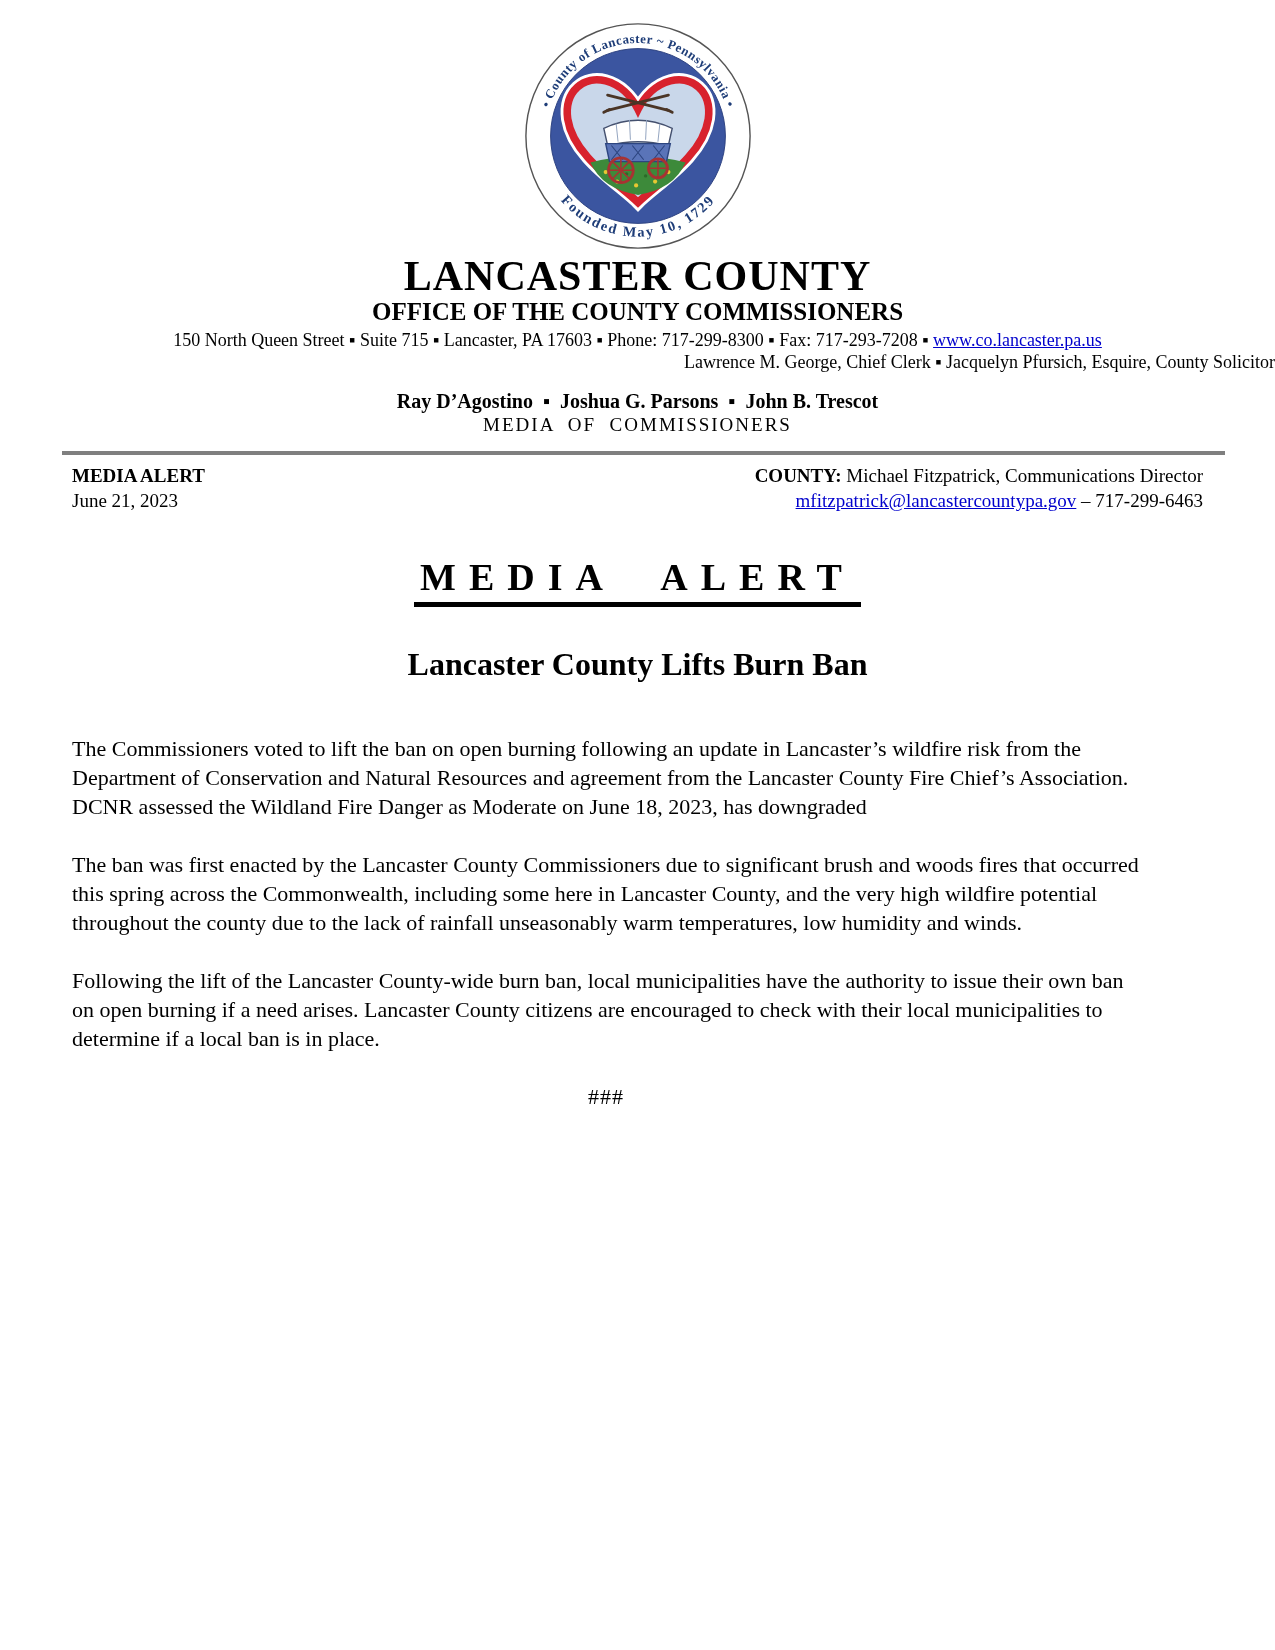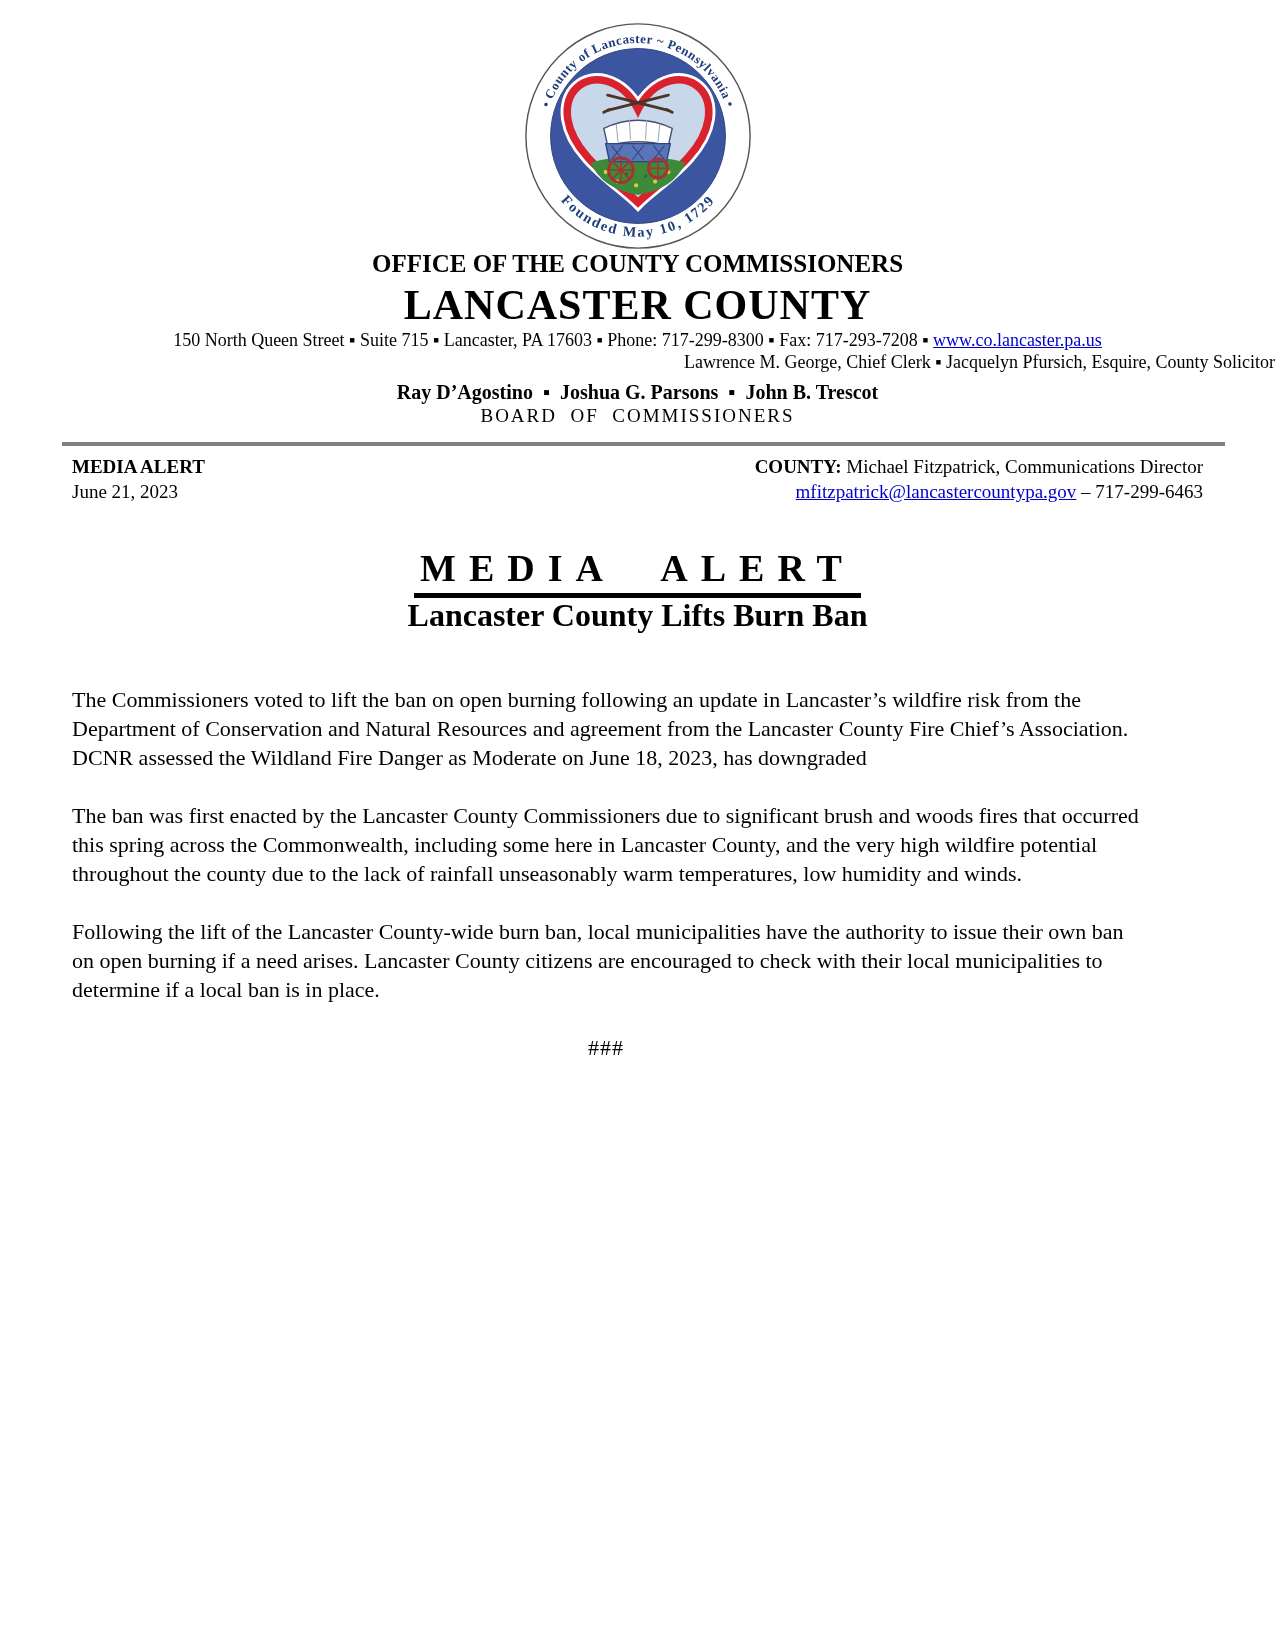--- a/index.html
+++ b/index.html
@@ -10,38 +10,38 @@
   }
   .page{padding-top:22px;}
   .center{text-align:center;}
   
   .seal-wrap{display:flex;justify-content:center;}
   
   .org-title{font-size:42px;font-weight:bold;letter-spacing:1px;margin-top:4px;line-height:1.05;}
   .org-subtitle{font-size:25px;font-weight:bold;line-height:1.15;}
   .addr-line{font-size:18px;line-height:22px;margin-top:2px;}
   .officials-line{font-size:18px;line-height:22px;text-align:right;}
-  .commissioners-line{font-size:20px;font-weight:bold;margin-top:7px;line-height:24px;white-space:pre;}
+  .commissioners-line{font-size:20px;font-weight:bold;margin-top:16px;line-height:24px;white-space:pre;}
   .board-line{font-size:19px;letter-spacing:2px;line-height:24px;white-space:pre;}
   a.link{color:#0000CC;text-decoration:underline;}
   
   .rule{position:relative;left:62px;width:1163px;height:4px;background:#7f7f7f;margin-top:14px;}
   
   .alert-info{display:flex;justify-content:space-between;margin:8px 72px 0 72px;font-size:19px;line-height:25px;}
   .alert-info .left{text-align:left;}
   .alert-info .right{text-align:right;}
   .b{font-weight:bold;}
   
   .headline-wrap{margin-top:44px;}
   .headline{
     display:inline-block;font-size:38px;font-weight:bold;
     letter-spacing:13px;word-spacing:26px;
     border-bottom:5px solid #000;padding:0 6px 3px 6px;line-height:1.1;
   }
-  .sub-headline{font-size:32px;font-weight:bold;line-height:1.1;}
+  .sub-headline{font-size:32px;font-weight:bold;margin-top:40px;line-height:1.1;}
   
   .body-text{margin:52px 72px 0 72px;width:1068px;font-size:22px;line-height:29px;}
   .body-text p{margin:0 0 29px 0;}
   sup{font-size:0.62em;line-height:0;}
   .end-mark{text-align:center;font-size:22px;margin-top:26px;letter-spacing:1px;}
 </style>
 </head>
 <body>
 
 <div class="page">
@@ -100,28 +100,28 @@
           <line x1="89" y1="156" x2="115" y2="156"></line>
           <line x1="93" y1="147" x2="111" y2="165"></line>
           <line x1="111" y1="147" x2="93" y2="165"></line>
           <line x1="141" y1="144" x2="141" y2="164"></line>
           <line x1="131" y1="154" x2="151" y2="154"></line>
         </g>
       </g>
     </svg>
   </div>
 
+  <div class="center org-title">LANCASTER COUNTY</div>
   <div class="center org-subtitle">OFFICE OF THE COUNTY COMMISSIONERS</div>
-  <div class="center org-title">LANCASTER COUNTY</div>
   <div class="center addr-line">
     <span>150 North Queen Street ▪ Suite 715 ▪ Lancaster, PA 17603 ▪ Phone: 717-299-8300 ▪ Fax: 717-293-7208 ▪ </span><a class="link" href="#">www.co.lancaster.pa.us</a>
   </div>
   <div class="center officials-line">Lawrence M. George, Chief Clerk ▪ Jacquelyn Pfursich, Esquire, County Solicitor</div>
   <div class="center commissioners-line">Ray D’Agostino  ▪  Joshua G. Parsons  ▪  John B. Trescot</div>
-  <div class="center board-line">BOARD  OF  COMMISSIONERS</div>
+  <div class="center board-line">MEDIA  OF  COMMISSIONERS</div>
 
   <div class="rule"></div>
 
   <div class="alert-info">
     <div class="left">
       <div class="b">MEDIA ALERT</div>
       <div>June 21, 2023</div>
     </div>
     <div class="right">
       <div>

